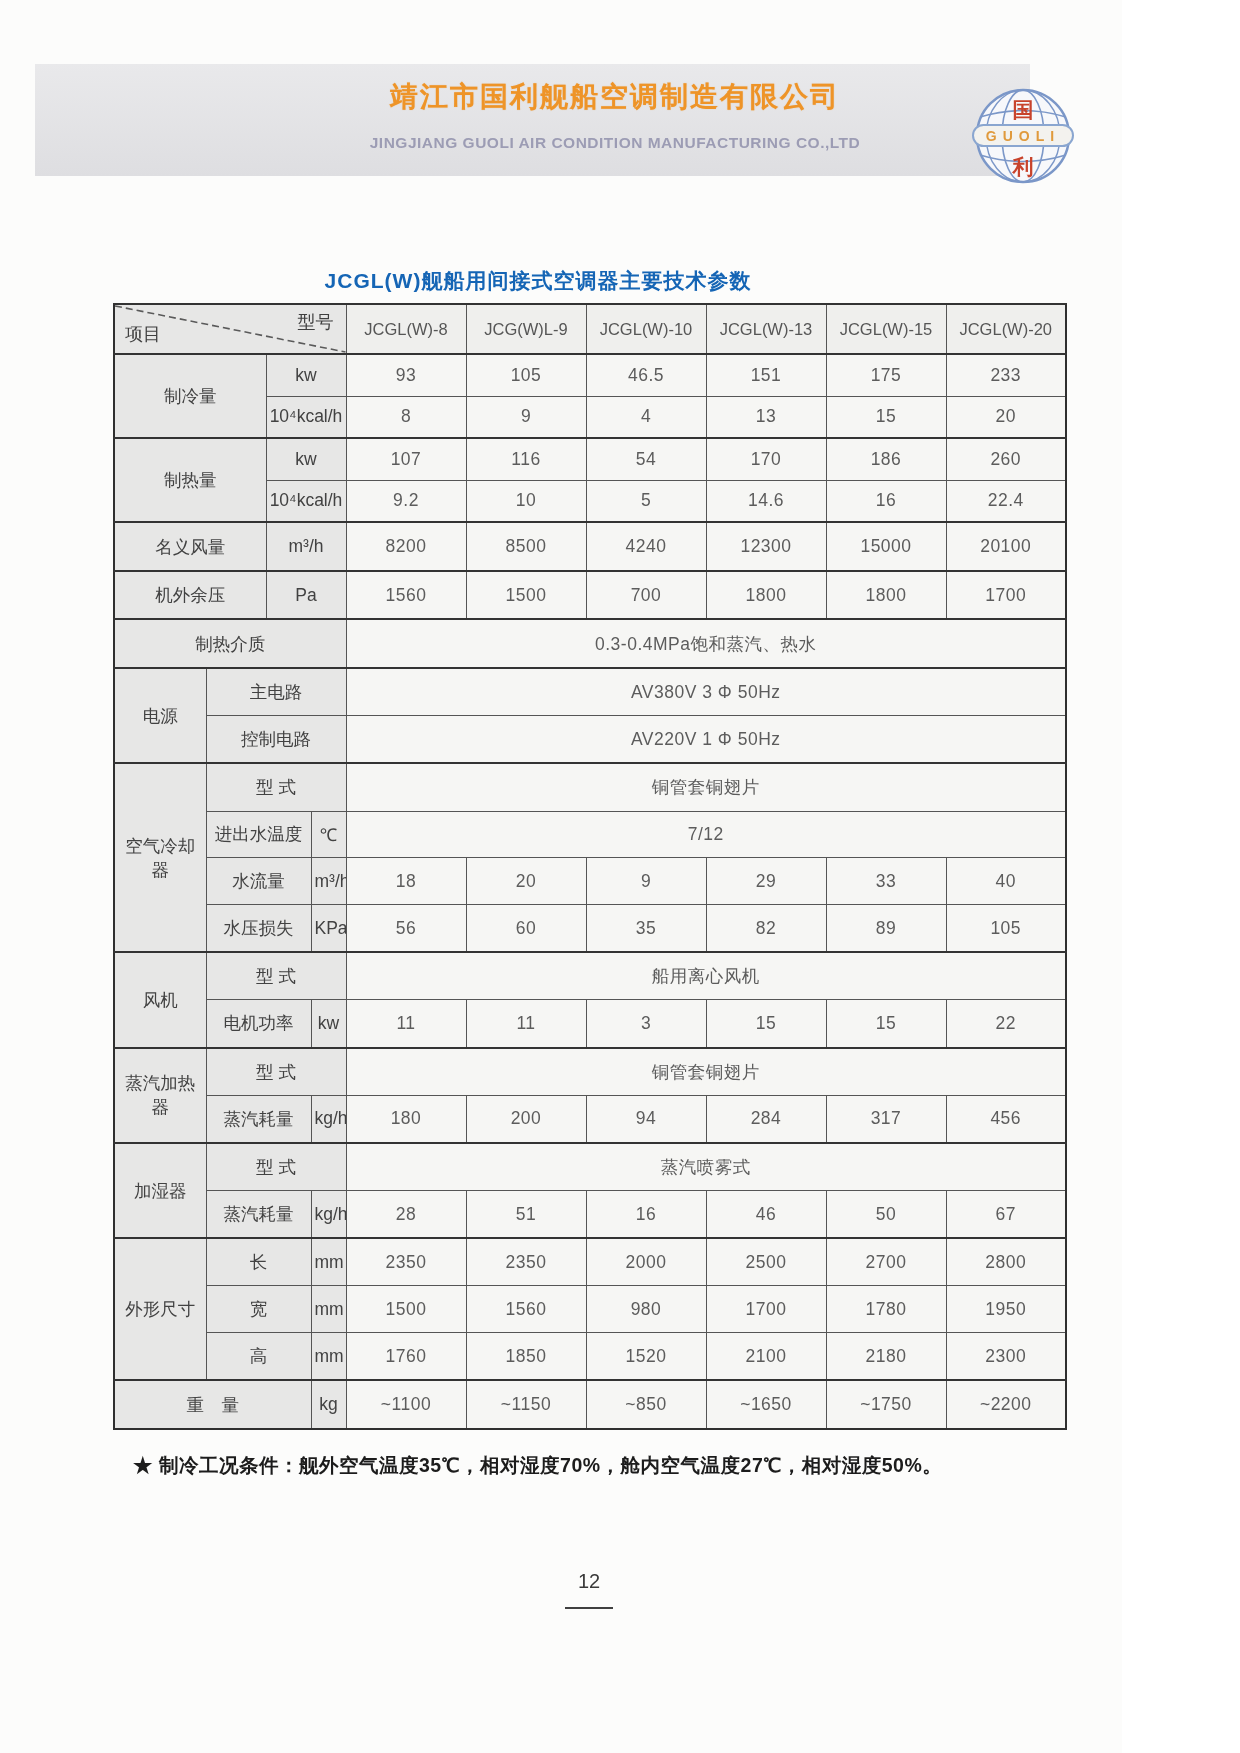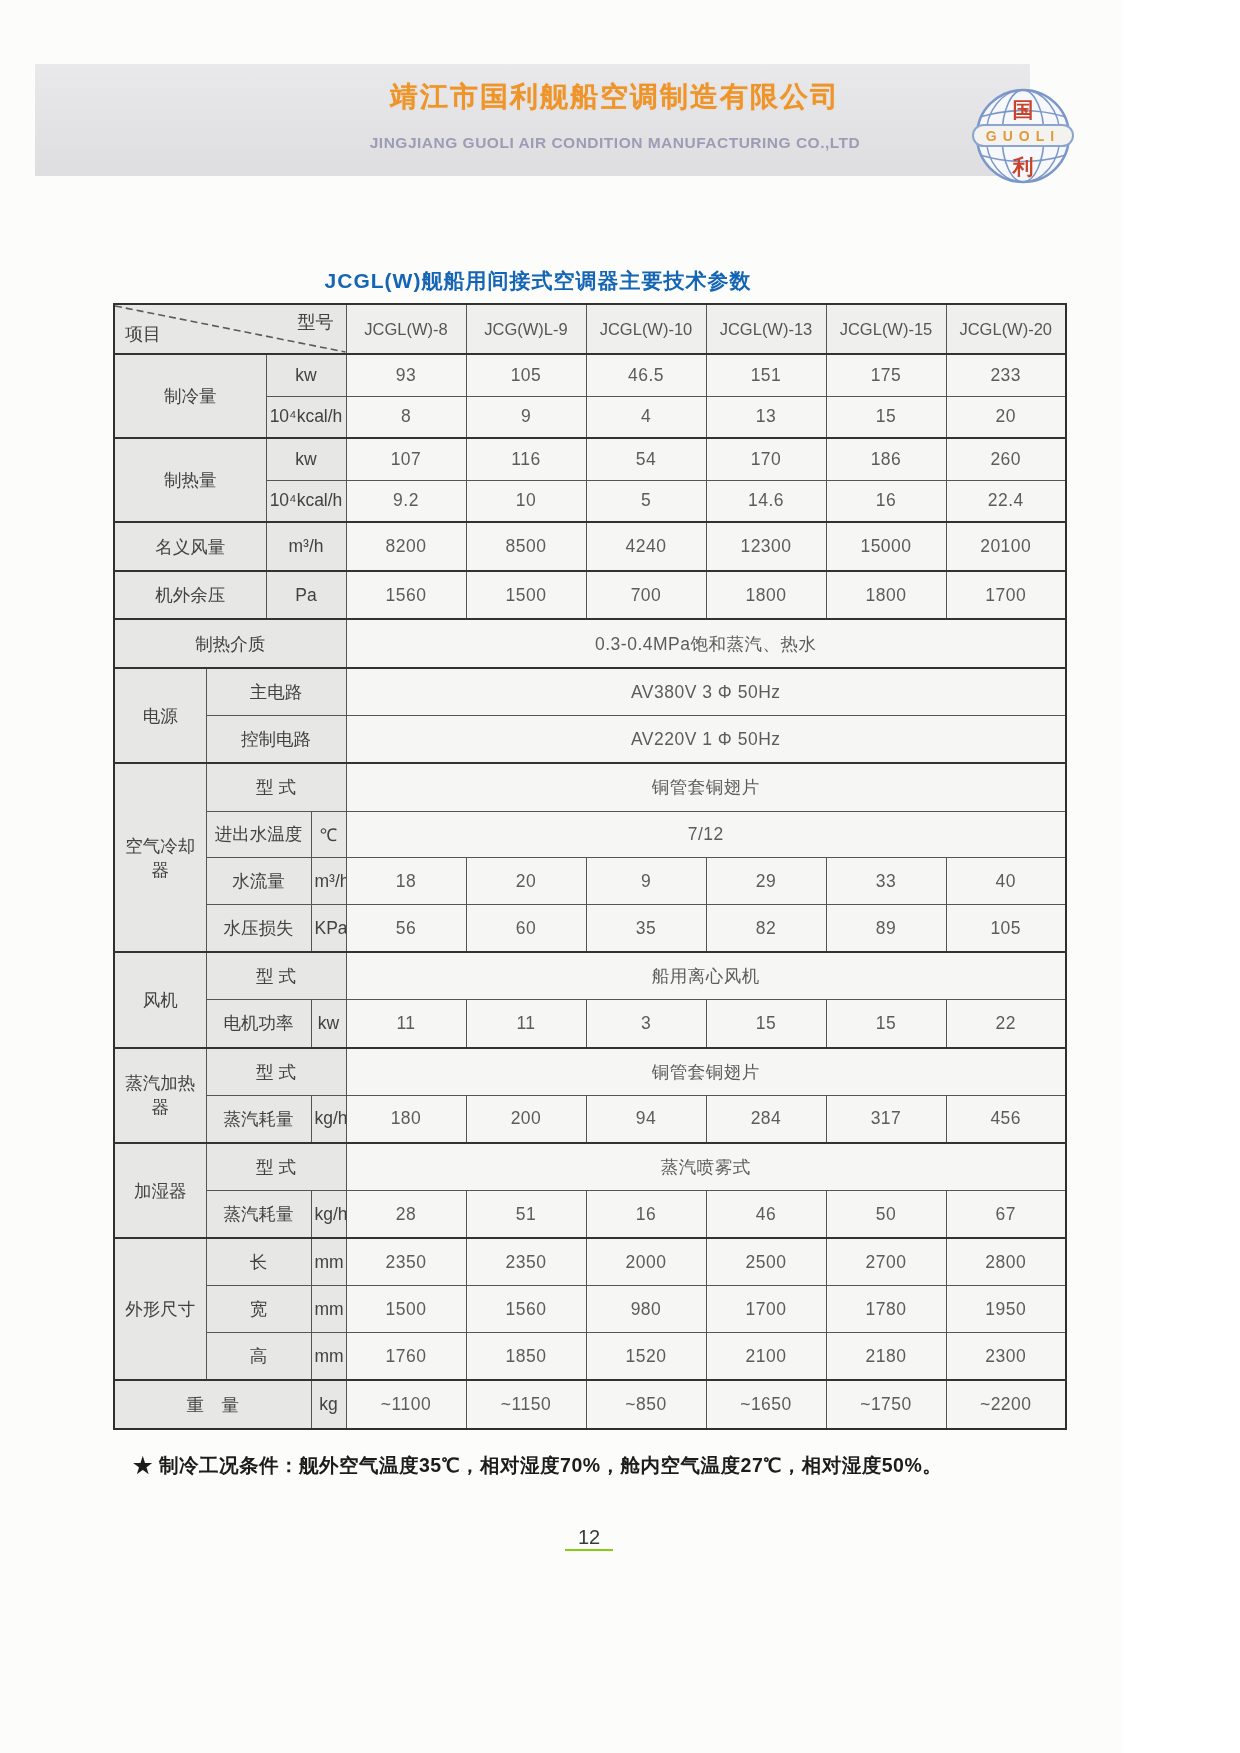--- a/index.html
+++ b/index.html
@@ -36,21 +36,21 @@
   .corner-item{position:absolute;left:10px;bottom:7px;font-size:18px;color:#3f3f3f;}
   .corner-model{position:absolute;right:12px;top:5px;font-size:18px;color:#3f3f3f;}
 
   
   .notes{position:absolute;left:133px;top:1446px;width:980px;color:#1c1c1c;}
   .note-line{font-size:19.5px;font-weight:600;line-height:38px;letter-spacing:.5px;}
 
   
   .pageno-wrap{position:absolute;left:113px;top:1526px;width:952px;text-align:center;}
   .pageno{display:inline-block;font-size:20px;color:#3a3a3a;
-          border-bottom:2px solid #84cc16;padding:0 13px 0;}
+          border-bottom:2px solid #404040;padding:0 13px 14px;margin-top:44px;}
 </style>
 </head>
 <body>
 
 <div class="page">
 
   <div class="band"></div>
 
   <div class="co-block">
     <div class="co-cn">靖江市国利舰船空调制造有限公司</div>

